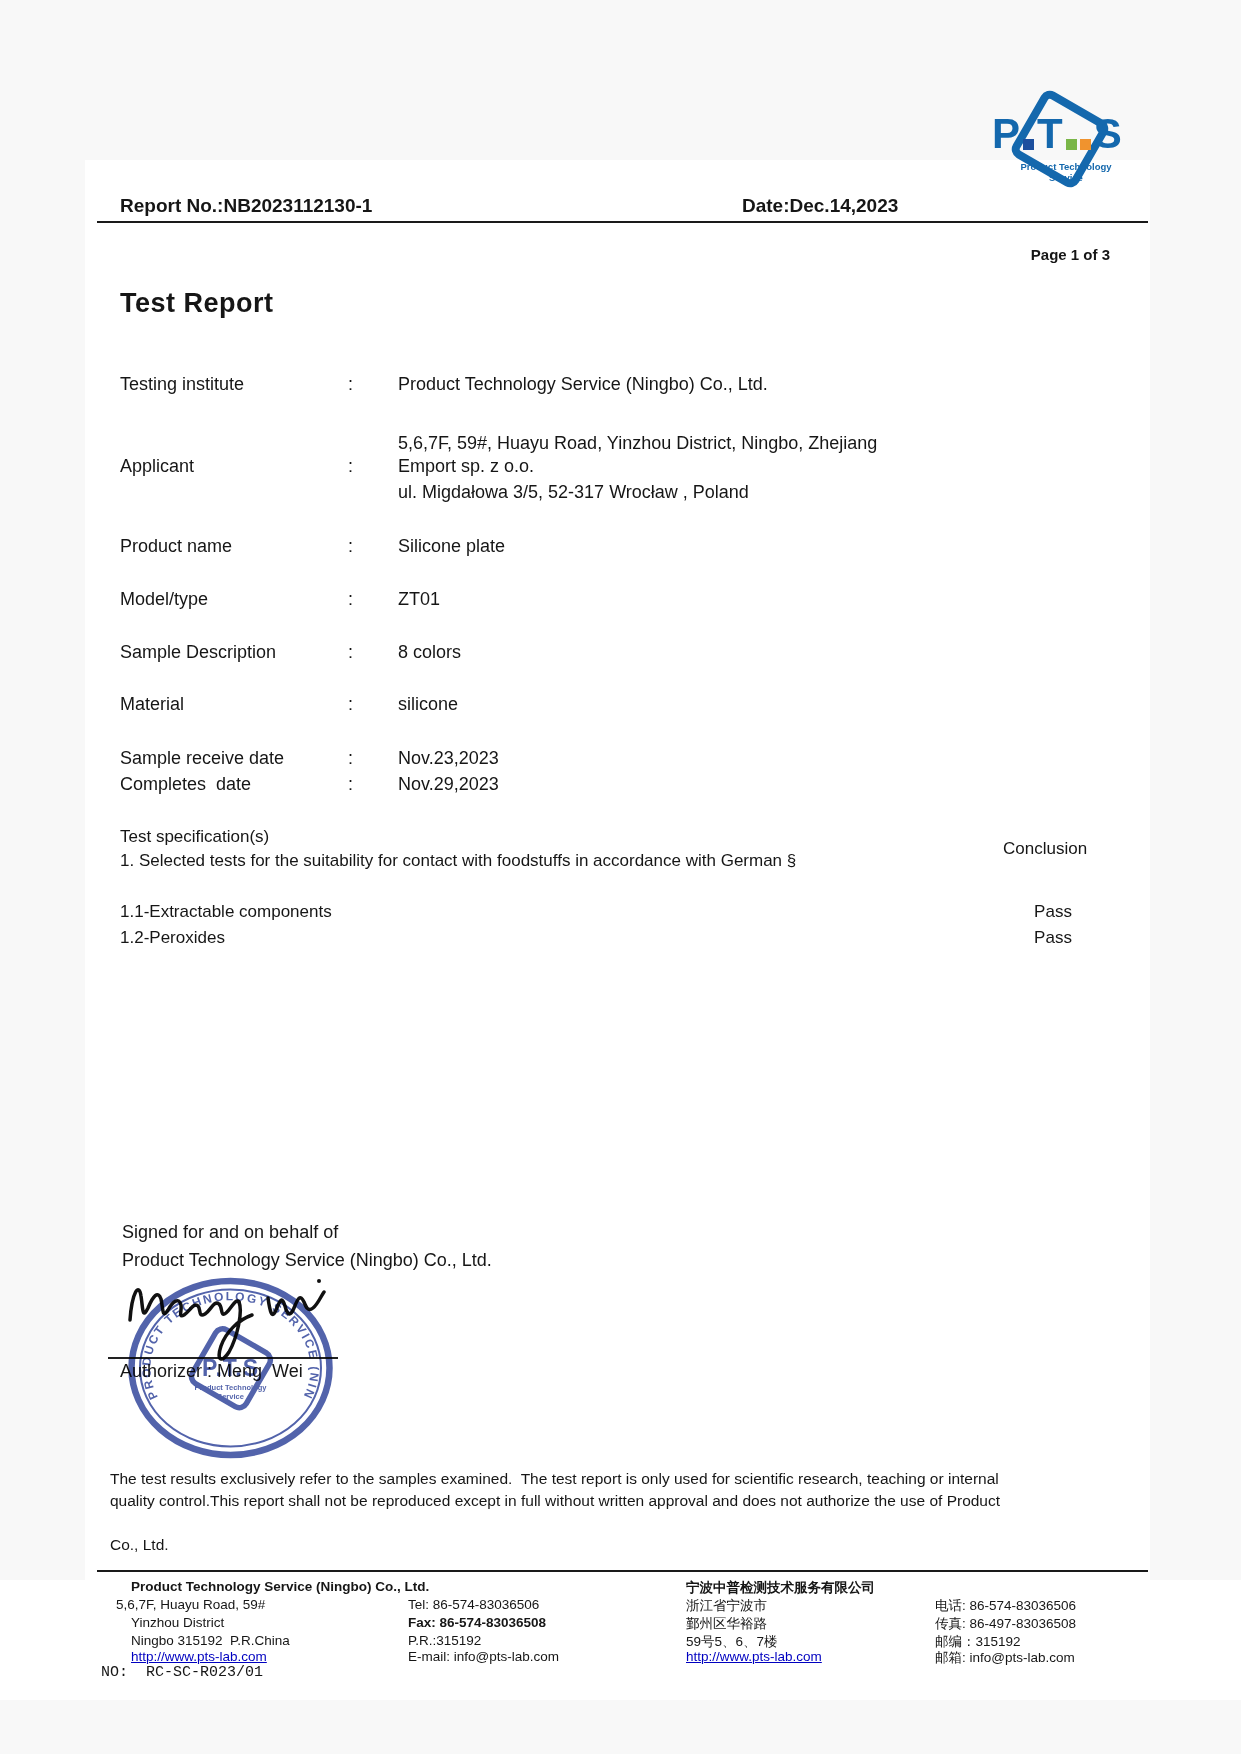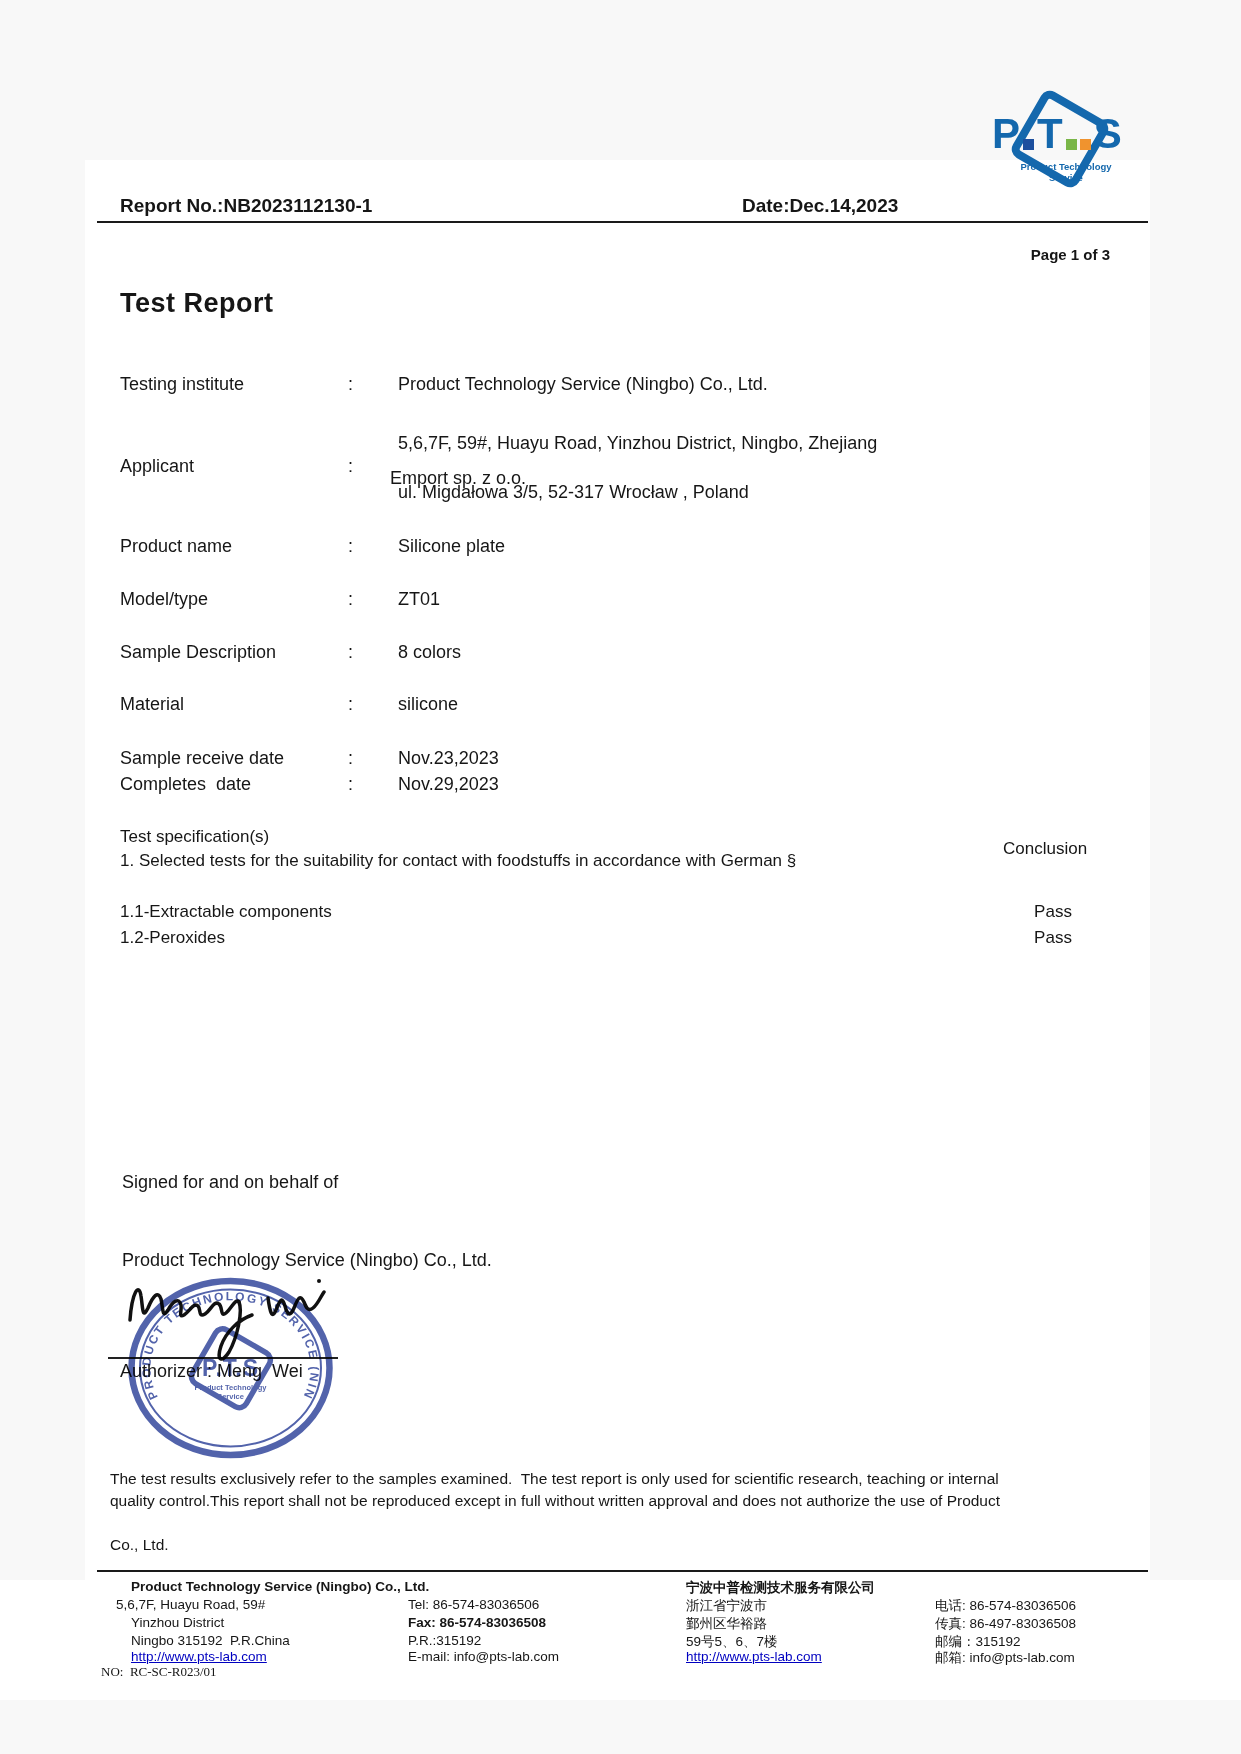--- a/index.html
+++ b/index.html
@@ -11,21 +11,21 @@
   .patch{position:absolute;background:#f8f8f8;}
   .hdr{font-size:19px;font-weight:bold;}
   .pageind{font-size:15px;font-weight:bold;text-align:right;width:150px;}
   .title{font-size:27px;font-weight:bold;letter-spacing:.5px;}
   .lbl,.val{font-size:18px;}
   .spec{font-size:17px;}
   .signed{font-size:18px;}
   .disc{font-size:15.5px;line-height:22px;}
   .foot{font-size:13.5px;}
   .foot-b{font-size:13.5px;font-weight:bold;}
-  .docno{font-size:13px;font-family:Liberation Serif, serif;}
+  .docno{font-size:15px;font-family:Liberation Mono, monospace;}
   .rule{position:absolute;background:#1a1a1a;}
   .link{color:#0000c0;text-decoration:underline;}
   
   .logo{position:absolute;left:990px;top:72px;width:155px;height:125px;}
   .logo-diamond{position:absolute;left:32px;top:29px;width:60px;height:60px;
     border:8px solid #1468ad;border-radius:10px;transform:rotate(30deg);}
   .logo-row{position:absolute;left:2px;top:46px;display:flex;align-items:flex-end;gap:3px;}
   .logo-letter{font-size:42px;line-height:.78;font-weight:bold;color:#1468ad;}
   .sq{width:11px;height:11px;display:inline-block;margin-bottom:1px;}
   .logo-sub{position:absolute;left:16px;width:120px;text-align:center;
@@ -66,21 +66,21 @@
 
   <div class="abs title" style="left:120px;top:288px;">Test Report</div>
 
   <div class="abs lbl" style="left:120px;top:374px;">Testing institute</div>
   <div class="abs lbl" style="left:348px;top:374px;">:</div>
   <div class="abs val" style="left:398px;top:374px;">Product Technology Service (Ningbo) Co., Ltd.</div>
   <div class="abs val" style="left:398px;top:401px;margin-top:32px;">5,6,7F, 59#, Huayu Road, Yinzhou District, Ningbo, Zhejiang</div>
 
   <div class="abs lbl" style="left:120px;top:456px;">Applicant</div>
   <div class="abs lbl" style="left:348px;top:456px;">:</div>
-  <div class="abs val" style="left:390px;top:456px;margin-top:12px;">Emport sp. z o.o.</div>
+  <div class="abs val" style="left:398px;top:456px;">Emport sp. z o.o.</div>
   <div class="abs val" style="left:398px;top:482px;">ul. Migdałowa 3/5, 52-317 Wrocław , Poland</div>
 
   <div class="abs lbl" style="left:120px;top:536px;">Product name</div>
   <div class="abs lbl" style="left:348px;top:536px;">:</div>
   <div class="abs val" style="left:398px;top:536px;">Silicone plate</div>
 
   <div class="abs lbl" style="left:120px;top:589px;">Model/type</div>
   <div class="abs lbl" style="left:348px;top:589px;">:</div>
   <div class="abs val" style="left:398px;top:589px;">ZT01</div>
 
@@ -101,21 +101,21 @@
   <div class="abs val" style="left:398px;top:774px;">Nov.29,2023</div>
 
   <div class="abs spec" style="left:120px;top:827px;">Test specification(s)</div>
   <div class="abs spec" style="left:1003px;top:827px;margin-top:12px;">Conclusion</div>
   <div class="abs spec" style="left:120px;top:851px;">1. Selected tests for the suitability for contact with foodstuffs in accordance with German §</div>
   <div class="abs spec" style="left:120px;top:902px;">1.1-Extractable components</div>
   <div class="abs spec" style="left:1003px;top:902px;width:100px;text-align:center;">Pass</div>
   <div class="abs spec" style="left:120px;top:928px;">1.2-Peroxides</div>
   <div class="abs spec" style="left:1003px;top:928px;width:100px;text-align:center;">Pass</div>
 
-  <div class="abs signed" style="left:122px;top:1172px;">Signed for and on behalf of</div>
+  <div class="abs signed" style="left:122px;top:1222px;">Signed for and on behalf of</div>
   <div class="abs signed" style="left:122px;top:1250px;">Product Technology Service (Ningbo) Co., Ltd.</div>
 
   <div class="sigline"></div>
   <div class="abs signed" style="left:120px;top:1361px;">Authorizer : Meng  Wei</div>
 
   <svg class="sig" width="210" height="100" viewBox="0 0 210 100">
     <g fill="none" stroke="#111" stroke-width="3.5" stroke-linecap="round" stroke-linejoin="round">
       <path d="M 8,52 C 10,24 17,14 19,28 C 21,40 20,52 26,40 C 31,28 36,22 39,31 C 41,39 40,52 46,42 C 51,33 57,29 59,37 C 60,43 56,50 62,47 C 68,43 72,34 76,38 C 79,41 76,50 83,46 C 89,42 92,32 97,36 C 101,39 98,50 104,45 C 110,40 113,30 117,34"></path>
       <path d="M 117,34 C 121,44 115,70 107,84 C 100,95 94,93 99,78 C 104,64 116,52 130,47"></path>
       <path d="M 146,30 C 148,44 150,52 154,42 C 158,32 160,28 163,38 C 165,46 168,50 172,40 C 176,30 178,26 182,34 C 184,39 186,44 191,40 C 196,36 199,28 202,24"></path>

